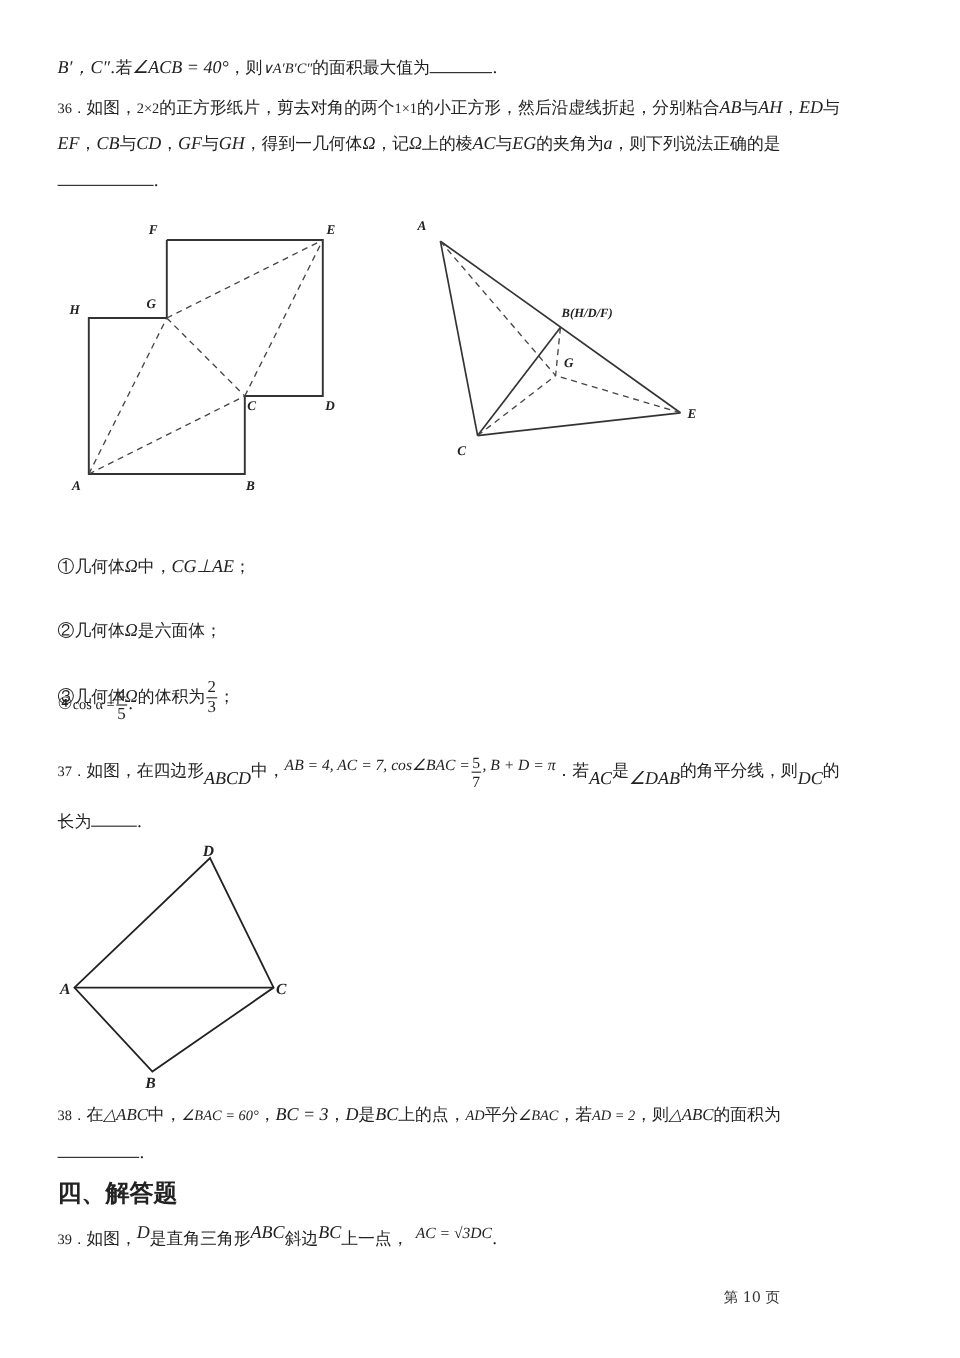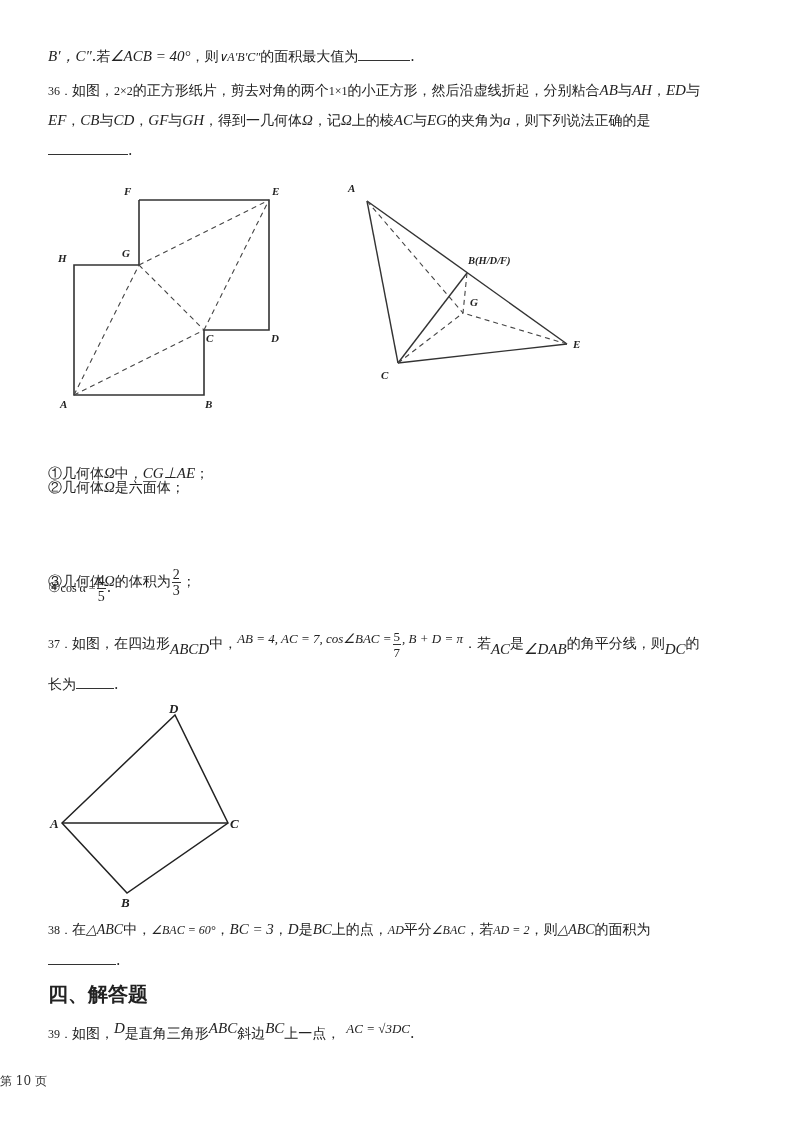--- a/index.html
+++ b/index.html
@@ -11,21 +11,21 @@
   .small { font-family: "Liberation Serif", serif; font-style: italic; font-size: 12px; }
   .sub { position: relative; top: 6px; text-align: center; }
   .sup { position: relative; top: -5px; }
   .blank { display: inline-block; border-bottom: 1px solid #333; height: 14px; vertical-align: baseline; }
   .frac { display: inline-block; vertical-align: middle; text-align: center; font-family: "Liberation Serif", serif; font-size: 14px; line-height: 15px; margin: 0 1px; }
   .frac .num { display: block; border-bottom: 1px solid #333; padding: 0 1px; }
   .frac .den { display: block; padding: 0 1px; }
   .section { font-weight: bold; font-family: "DejaVu Sans", "Liberation Sans", sans-serif; font-size: 20px; }
   svg { position: absolute; }
   svg text { font-family: "Liberation Serif", serif; font-style: italic; font-weight: bold; }
-  .footer { position: absolute; left: 0; width: 650px; text-align: left; top: 1073px; font-size: 12px; color: #333; }
+  .footer { position: absolute; left: 0; width: 650px; text-align: right; top: 1073px; font-size: 12px; color: #333; }
 </style>
 </head>
 <body>
 
 <div class="line" style="top:46px;">
   <span class="m">B′，C″</span><span>.若</span><span class="m">∠ACB = 40°</span><span>，则</span><span class="small">∨A′B′C″</span><span>的面积最大值为</span><span class="blank" style="width:52px;"></span><span>.</span>
 </div>
 
 <div class="line" style="top:80px;">
   <span class="mr">36．</span><span>如图，</span><span class="small" style="font-style:normal;text-align:right;">2×2</span><span>的正方形纸片，剪去对角的两个</span><span class="small" style="font-style:normal;">1×1</span><span>的小正方形，然后沿虚线折起，分别粘合</span><span class="m">AB</span><span>与</span><span class="m">AH</span><span>，</span><span class="m">ED</span><span>与</span>
@@ -76,21 +76,21 @@
     <text x="468" y="264" font-size="10.5">B(H/D/F)</text>
     <text x="470" y="306">G</text>
     <text x="573" y="348">E</text>
     <text x="381" y="379">C</text>
   </g>
 </svg>
 
 <div class="line" style="top:463px;">
   <span>①</span><span>几何体</span><span class="m">Ω</span><span>中，</span><span class="m">CG⊥AE</span><span>；</span>
 </div>
-<div class="line" style="top:477px;text-align:right;">
+<div class="line" style="top:516px;text-align:right;">
   <span>②</span><span>几何体</span><span class="m">Ω</span><span>是六面体；</span>
 </div>
 <div class="line" style="top:520px; line-height:34px;margin-top:44px;">
   <span>③</span><span>几何体</span><span class="m">Ω</span><span>的体积为</span><span class="frac"><span class="num">2</span><span class="den">3</span></span><span>；</span>
 </div>
 <div class="line" style="top:570px; line-height:34px;">
   <span>④</span><span class="mr">cos α =</span><span class="frac"><span class="num">4</span><span class="den">5</span></span><span>.</span>
 </div>
 
 <div class="line" style="top:626px; line-height:34px;">

